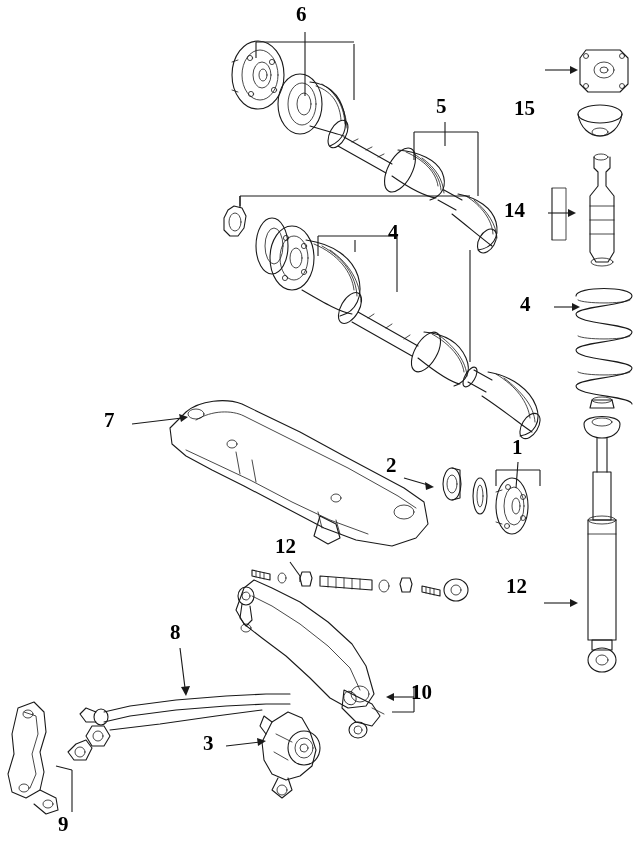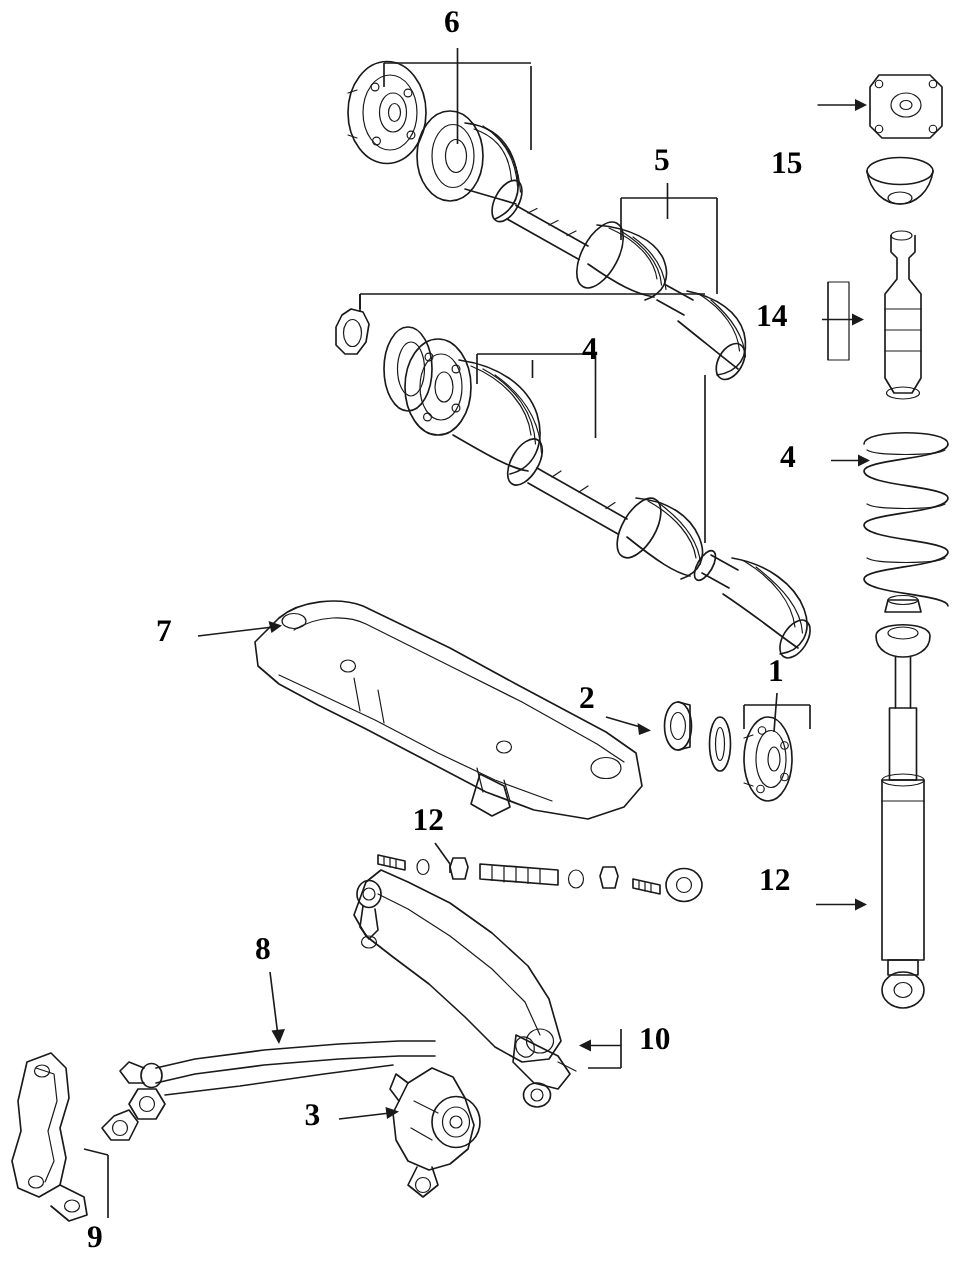--- a/index.html
+++ b/index.html
@@ -360,17 +360,17 @@
   <div class="callout" style="left:436px; top:96px;">5</div>
   <div class="callout" style="left:504px; top:200px;">14</div>
   <div class="callout" style="left:388px; top:222px;">4</div>
   <div class="callout" style="left:520px; top:294px;">4</div>
   <div class="callout" style="left:104px; top:410px;">7</div>
   <div class="callout" style="left:386px; top:455px;">2</div>
   <div class="callout" style="left:512px; top:437px;">1</div>
   <div class="callout" style="left:275px; top:536px;">12</div>
   <div class="callout" style="left:506px; top:576px;">12</div>
   <div class="callout" style="left:170px; top:622px;">8</div>
-  <div class="callout" style="left:426px; top:682px;">10</div>
+  <div class="callout" style="left:411px; top:682px;">10</div>
   <div class="callout" style="left:203px; top:733px;">3</div>
   <div class="callout" style="left:58px;  top:814px;">9</div>
 
 </div>
 
 </body></html>

